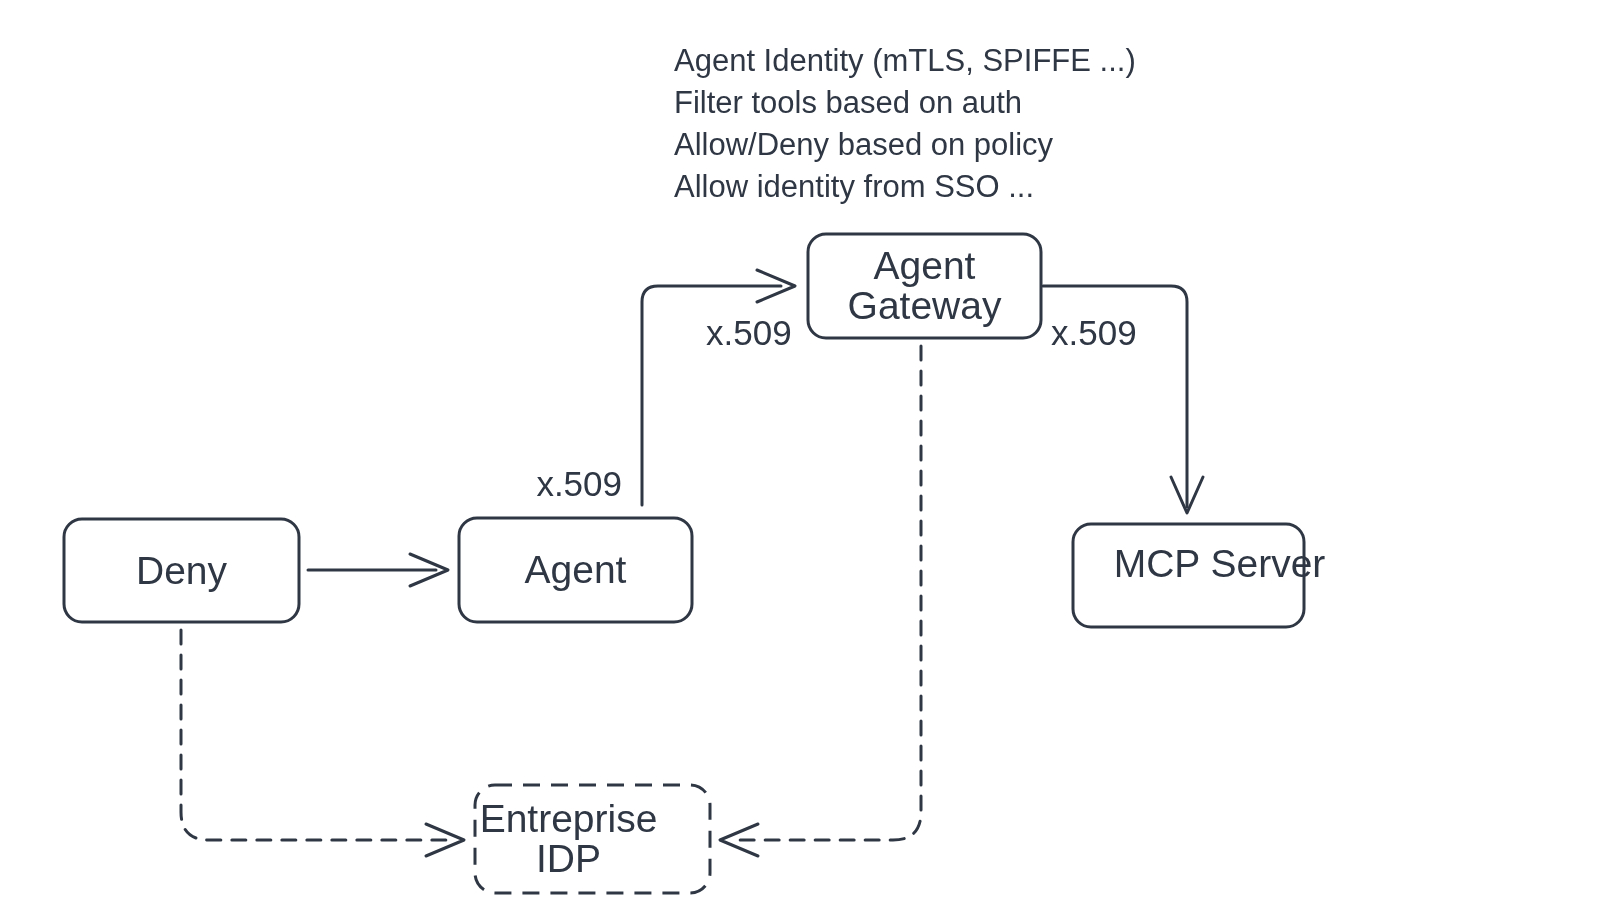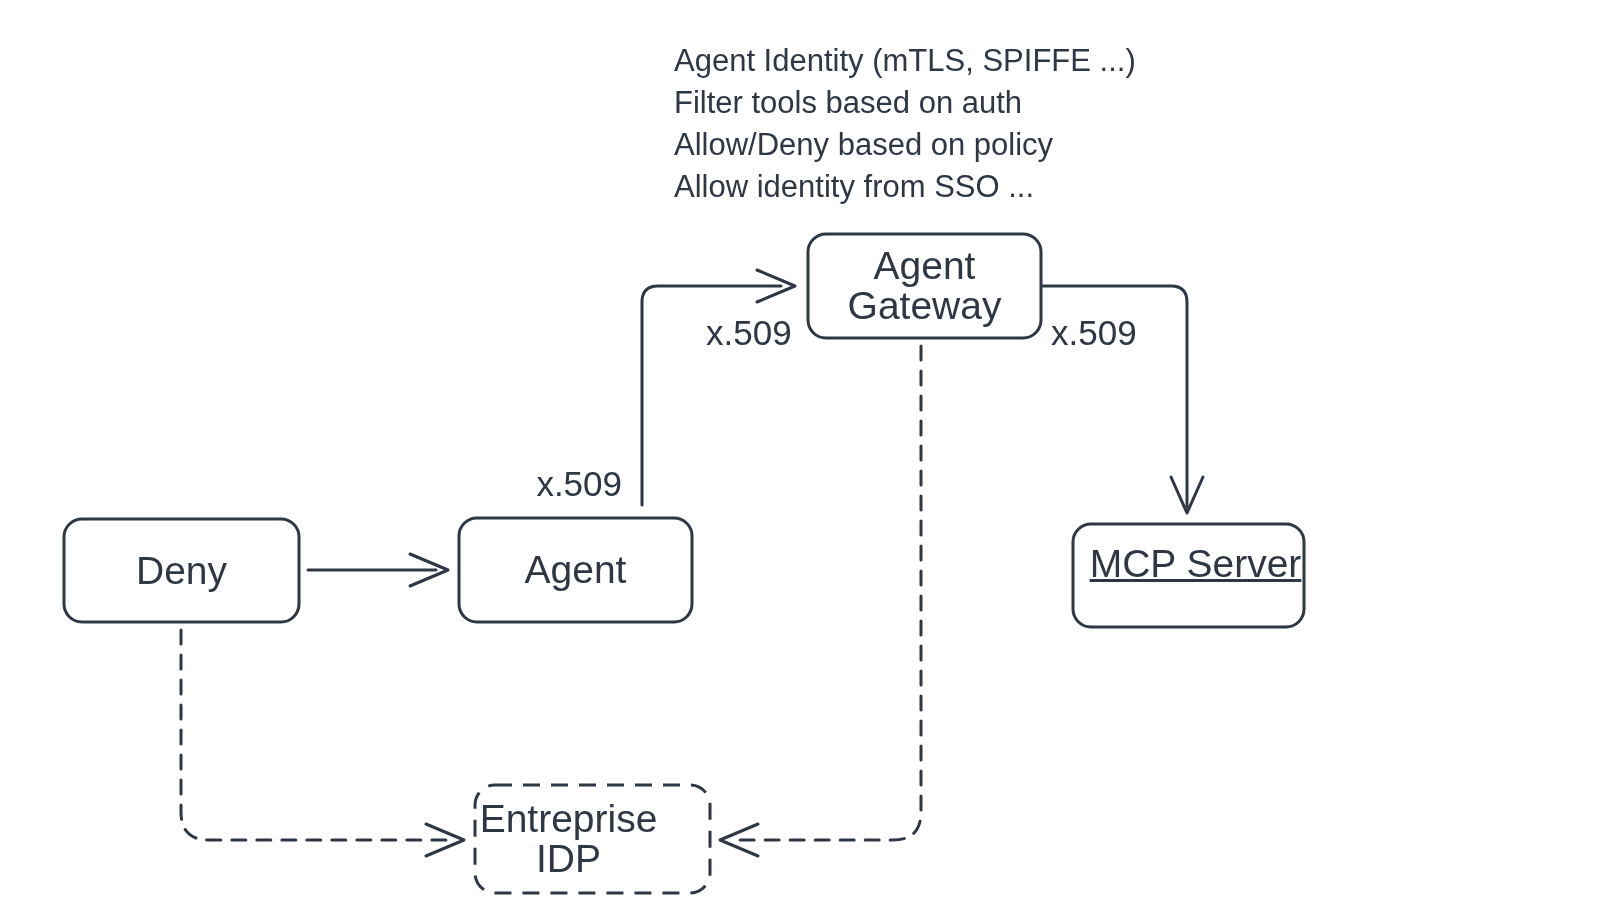--- a/index.html
+++ b/index.html
@@ -85,21 +85,21 @@
     <div>Agent Identity (mTLS, SPIFFE ...)</div>
     <div>Filter tools based on auth</div>
     <div>Allow/Deny based on policy</div>
     <div>Allow identity from SSO ...</div>
   </div>
 
   <div class="node-label" style="left:64px; top:519px; width:235px; height:103px;">Deny</div>
   <div class="node-label" style="left:459px; top:518px; width:233px; height:104px;">Agent</div>
   <div class="node-label" style="left:808px; top:234px; width:233px; height:104px;">Agent
 Gateway</div>
-  <div class="node-label" style="left:1080px; top:524px; width:231px; height:80px;text-decoration:underline;">MCP Server</div>
+  <div class="node-label" style="left:1104px; top:524px; width:231px; height:80px;">MCP Server</div>
   <div class="node-label" style="left:451px; top:785px; width:235px; height:108px;">Entreprise
 IDP</div>
 
   <div class="edge-label" style="left:500px; top:467px; width:122px; text-align:right;">x.509</div>
   <div class="edge-label" style="left:706px; top:316px; width:84px; text-align:center;">x.509</div>
   <div class="edge-label" style="left:1051px; top:316px; width:84px; text-align:center;">x.509</div>
 
 </div>
 
 </body></html>

